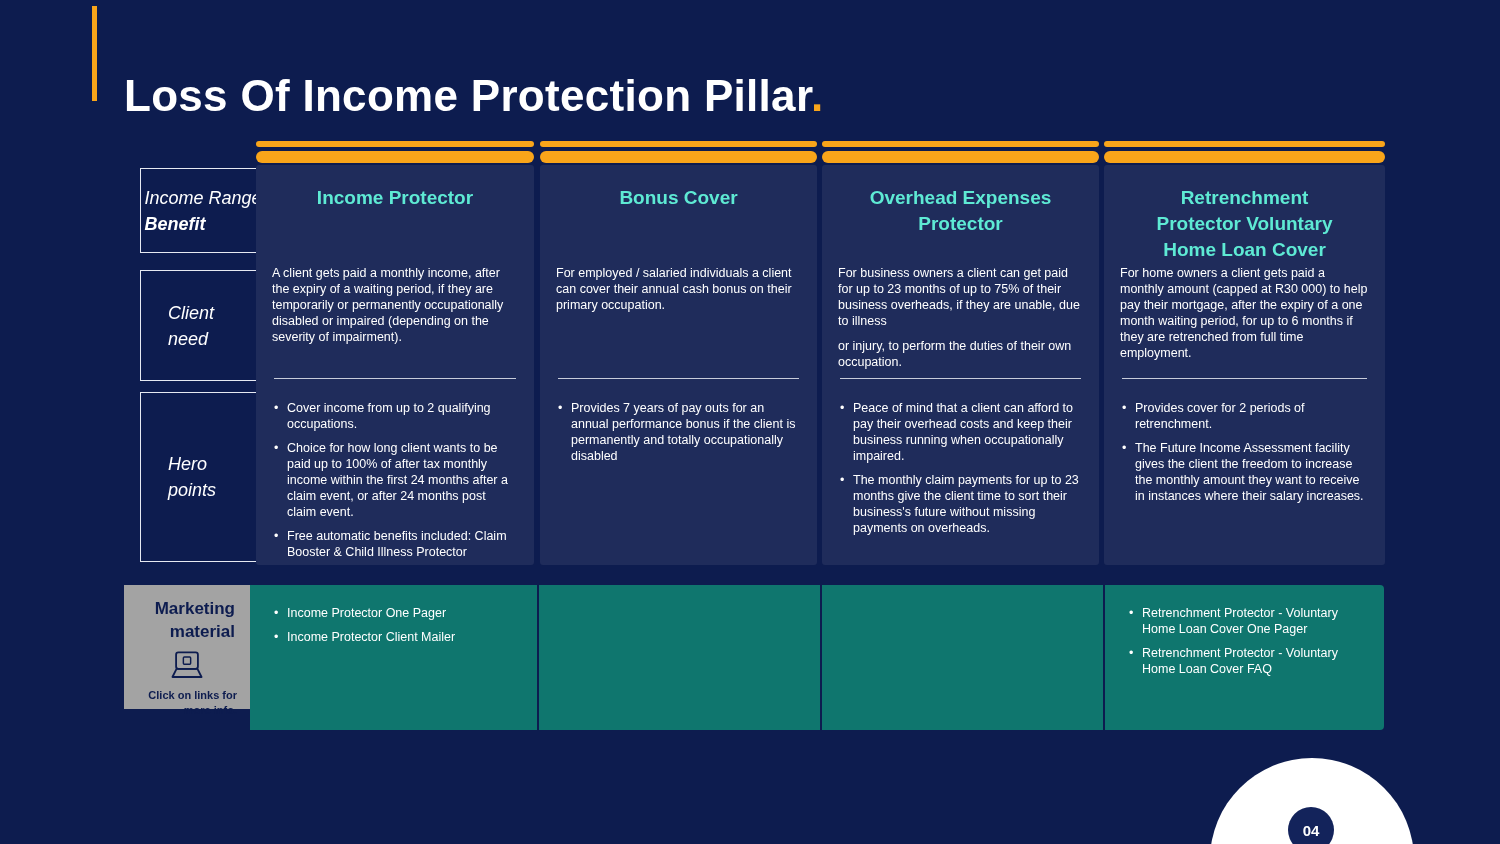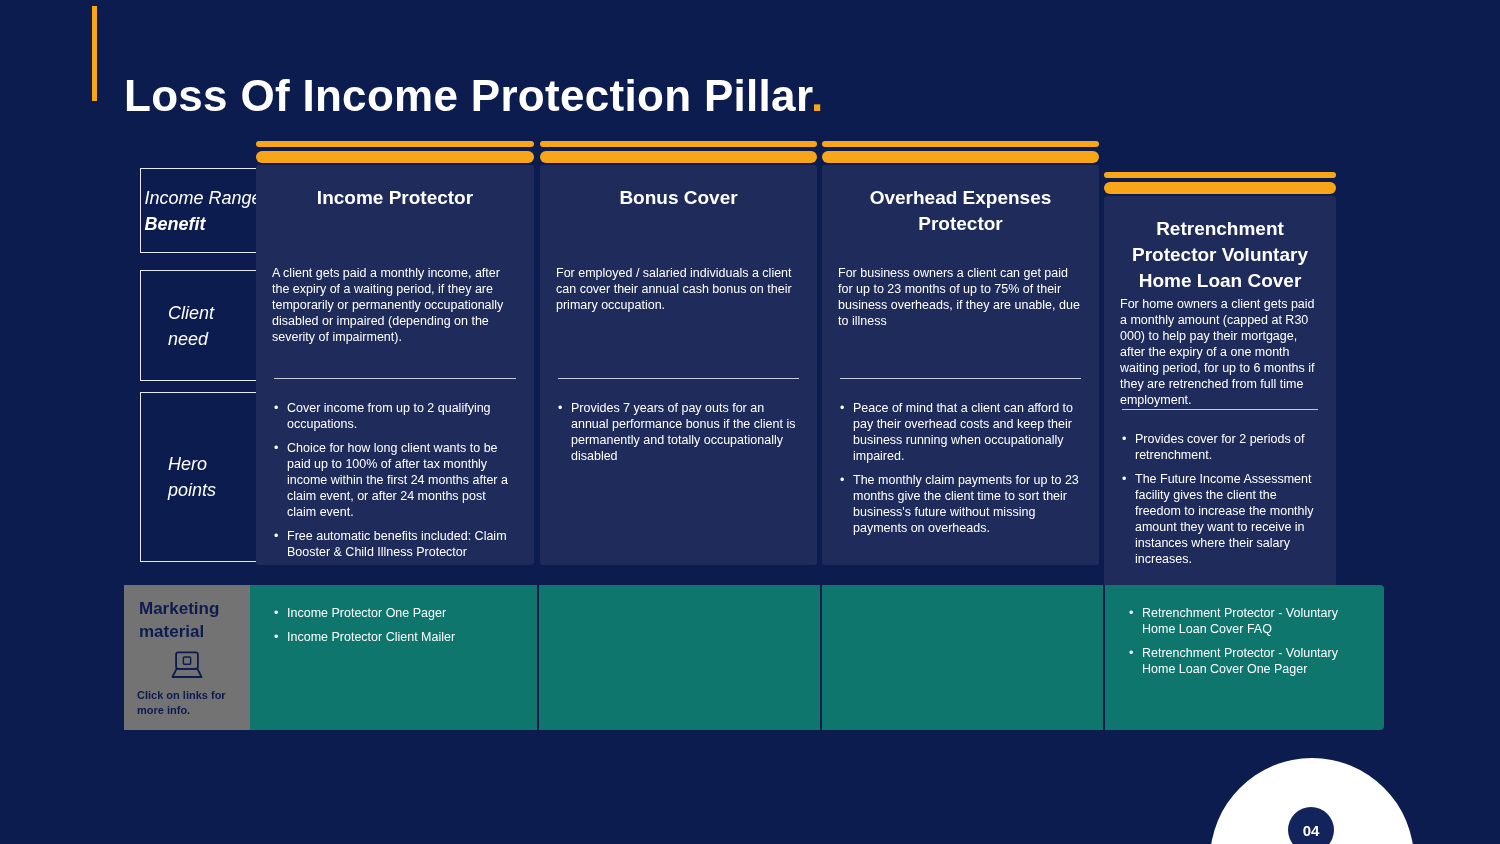--- a/index.html
+++ b/index.html
@@ -28,30 +28,30 @@
   #label-client-need  { top: 261px; height: 111px; margin-top: 9px; }
   #label-hero-points  { top: 392px; height: 170px; }
   .label-narrow { max-width: 70px; display: inline-block; }
   .label-bold { font-weight: bold; }
 
   
   .column { position: absolute; top: 141px; }
   #col-1 { left: 256px; width: 278px; }
   #col-2 { left: 540px; width: 277px; }
   #col-3 { left: 822px; width: 277px; }
-  #col-4 { left: 1104px; width: 232px; margin-top: 31px; }
+  #col-4 { left: 1104px; width: 281px; }
   .bar-thin  { height: 6px;  border-radius: 3px; background: #F9A51A; }
   .bar-thick { height: 12px; border-radius: 6px; background: #F9A51A; margin-top: 4px; }
   .card {
     margin-top: 2px; height: 400px; box-sizing: border-box;
     background: #1F2C5B; border-radius: 3px;
     padding: 20px 16px 0; overflow: hidden;
   }
   .card-title {
-    height: 80px; color: #ffffff; font-weight: bold;
+    height: 80px; color: #5eead4; font-weight: bold;
     font-size: 19px; line-height: 26px; text-align: center;
   }
   .card-title.narrow-title { max-width: 212px; margin: 0 auto; }
   .need { height: 113px; font-size: 12.5px; line-height: 16px; }
   .need p { margin: 0 0 9px; }
   .card-divider { border: none; border-top: 1px solid #C7CCDA; margin: 0 2px; height: 0; }
   .hero-list { list-style: none; margin: 21px 0 0; padding: 0; font-size: 12.5px; line-height: 16px; }
   .hero-list li { position: relative; padding-left: 15px; margin-bottom: 8px; }
   .hero-list li::before { content: "\2022"; position: absolute; left: 2px; }
 
@@ -62,22 +62,22 @@
   }
   .marketing-cell { box-sizing: border-box; padding: 20px 14px 0 22px; }
   .mc-1 { width: 287px; } .mc-2 { width: 283px; } .mc-3 { width: 283px; } .mc-4 { width: 281px; }
   .marketing-cell + .marketing-cell { border-left: 2px solid #0D1C4F; }
   .marketing-list { list-style: none; margin: 0; padding: 0; font-size: 12.5px; line-height: 16px; }
   .marketing-list li { position: relative; padding-left: 15px; margin-bottom: 8px; cursor: pointer; }
   .marketing-list li::before { content: "\2022"; position: absolute; left: 2px; }
 
   
   .marketing-box {
-    position: absolute; left: 124px; top: 585px; width: 126px; height: 145px;
-    background: #737373; color: #0D1C4F; text-align: left;
+    position: absolute; left: 124px; top: 585px; width: 126px; height: 124px;
+    background: #a3a3a3; color: #0D1C4F; text-align: right;
     box-sizing: border-box; padding-top: 12px;
   }
   .mb-title { font-weight: bold; font-size: 17px; line-height: 23px; max-width: 96px; margin: 0 auto; }
   .mb-icon { margin: 7px auto 4px; width: 40px; height: 34px; }
   .mb-note { font-weight: bold; font-size: 11px; line-height: 15px; max-width: 100px; margin: 3px auto; }
 
   
   .page-circle {
     position: absolute; left: 1210px; top: 758px; width: 204px; height: 204px;
     border-radius: 50%; background: #FFFFFF;
@@ -141,20 +141,21 @@
   </div>
 </div>
 
 <div class="column" id="col-3">
   <div class="bar-thin"></div>
   <div class="bar-thick"></div>
   <div class="card">
     <div class="card-title">Overhead Expenses Protector</div>
     <div class="need">
         <p>For business owners a client can get paid for up to 23 months of up to 75% of their business overheads, if they are unable, due to illness</p>
+        <p>or injury, to perform the duties of their own occupation.</p>
       </div>
     <hr class="card-divider">
     <ul class="hero-list">
         <li>Peace of mind that a client can afford to pay their overhead costs and keep their business running when occupationally impaired.</li>
         <li>The monthly claim payments for up to 23 months give the client time to sort their business's future without missing payments on overheads.</li>
       </ul>
   </div>
 </div>
 
 <div class="column" id="col-4">
@@ -181,22 +182,22 @@
       </ul>
   </div>
   <div class="marketing-cell mc-2">
     <ul class="marketing-list"></ul>
   </div>
   <div class="marketing-cell mc-3">
     <ul class="marketing-list"></ul>
   </div>
   <div class="marketing-cell mc-4">
     <ul class="marketing-list">
+        <li>Retrenchment Protector - Voluntary Home Loan Cover One Pager</li>
         <li>Retrenchment Protector - Voluntary Home Loan Cover FAQ</li>
-        <li>Retrenchment Protector - Voluntary Home Loan Cover One Pager</li>
       </ul>
   </div>
 </div>
 
 <div class="marketing-box">
   <div class="mb-title">Marketing material</div>
   <div class="mb-icon">
     <svg viewBox="0 0 44 36" width="40" height="34" aria-hidden="true">
       <rect x="10" y="2" width="24" height="18" rx="2.5" fill="none" stroke="#0D1C4F" stroke-width="2"></rect>
       <rect x="18" y="7" width="8" height="8" rx="1" fill="none" stroke="#0D1C4F" stroke-width="1.6"></rect>

